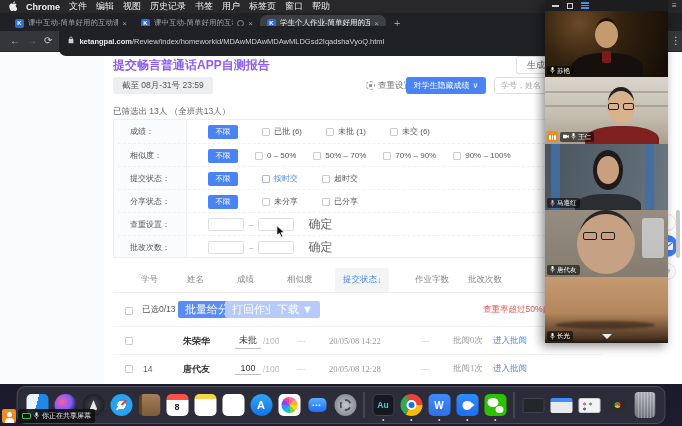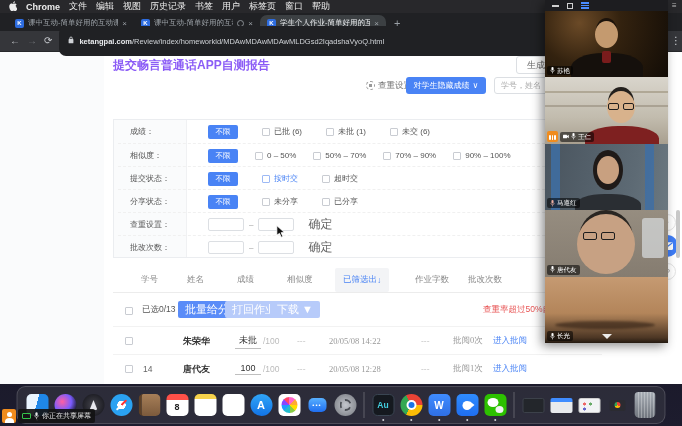--- a/index.html
+++ b/index.html
@@ -235,29 +235,31 @@
           </svg></span>
       <span><span class="url-b">ketangpai.com</span><span>/Review/index/homeworkid/MDAwMDAwMDAwMLDGsd2IqadshaVyoQ.html</span></span>
     </div>
   </div>
   <span class="chrome-menu">⋮</span>
 
   <div class="page">
     <div class="gutter"></div>
     <div class="pg-title">提交畅言普通话APP自测报告</div>
     <div class="gen-btn">生成期末</div>
+    <div class="deadline">截至  08月-31号 23:59</div>
     <div class="chk-set">
         <span class="gear"></span>
         <span>查重设置</span>
       </div>
     <div class="hide-btn">
         <span>对学生隐藏成绩</span>
         <span>∨</span>
       </div>
     <input class="search" placeholder="学号，姓名" style="">
+    <div class="summary">已筛选出 13人 （全班共13人）</div>
 
     <div class="fpanel">
       <div class="flcol"></div>
       <div class="frow" style="top:0;">
         <span class="flab">成绩：</span>
         <span class="fctrl">
           <span class="nolim">不限</span>
           <span class="opt">
               <span class="cb"></span>
               <span>已批  (6)</span>
@@ -344,21 +346,21 @@
     <span class="cursor"><svg width="9" height="13" viewBox="0 0 12 18">
           <path d="M1 1l10 9-4.2.6 2.4 5.2-2.2 1-2.3-5.3L1 14z" fill="#111" stroke="#fff" stroke-width="1"></path>
         </svg></span>
 
     <div class="thead">
       <span class="th" style="left:28px;">学号</span>
       <span class="th" style="left:74px;">姓名</span>
       <span class="th" style="left:124px;">成绩</span>
       <span class="th" style="left:174px;">相似度</span>
       <span class="th sorted" style="left:222px;">
-          <span>已筛选出</span>
+          <span>提交状态</span>
           <span>↓</span>
         </span>
       <span class="th" style="left:302px;">作业字数</span>
       <span class="th" style="left:355px;">批改次数</span>
     </div>
     <div class="thline"></div>
 
     <div class="selrow">
       <span class="cb" style="position:absolute;left:12px;top:9px;"></span>
       <span class="seltxt">已选0/13</span>

